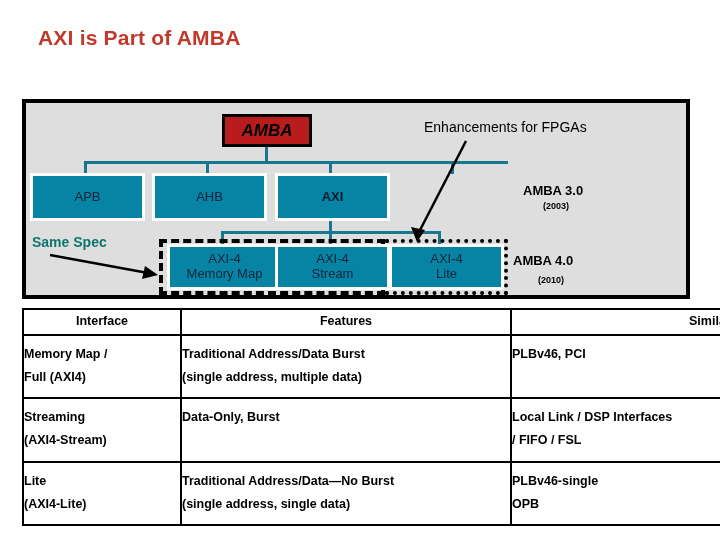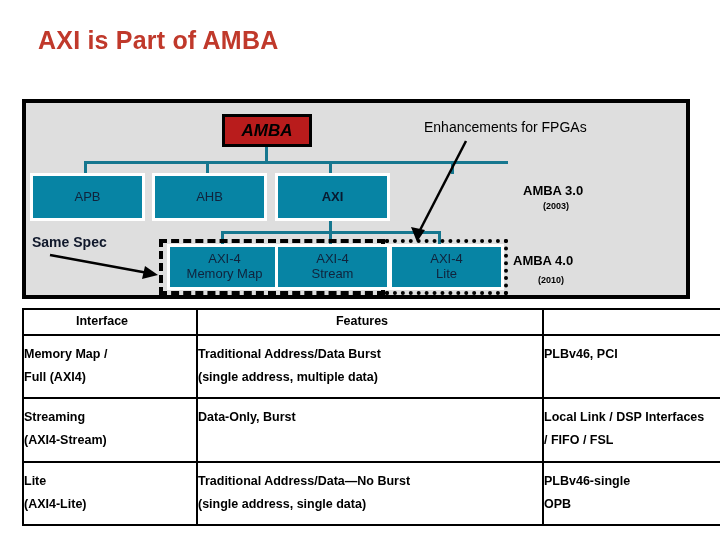--- a/index.html
+++ b/index.html
@@ -13,21 +13,21 @@
     position: relative;
     font-family: "Liberation Sans", sans-serif;
     overflow: hidden;
   }
 
   
   #slide-title {
     position: absolute;
     left: 38px;
     top: 26px;
-    font-size: 25px;
+    font-size: 21px;
     font-weight: bold;
     color: #c0392b;
     letter-spacing: 0.2px;
     white-space: nowrap;
   }
 
   
   #diagram-panel {
     position: absolute;
     left: 22px;
@@ -116,21 +116,21 @@
     font-size: 14px;
     color: #000000;
     white-space: nowrap;
   }
   #same-spec-label {
     position: absolute;
     left: 6px;
     top: 131px;
     font-size: 14px;
     font-weight: bold;
-    color: #0f172a;
+    color: #0f766e;
     white-space: nowrap;
   }
 
   .arrow-svg {
     position: absolute;
     overflow: visible;
     pointer-events: none;
   }
 
   
@@ -148,21 +148,21 @@
     padding: 7px 8px 8px 0;
     font-size: 12.5px;
     font-weight: bold;
     color: #000000;
     vertical-align: top;
     text-align: left;
     line-height: 1.85;
   }
   #spec-table thead th {
     text-align: center;
-    padding: 4px 24px 5px 8px;
+    padding: 4px 8px 5px 8px;
     line-height: 1.2;
     font-weight: bold;
   }
   #spec-table thead th.col-sim { text-align: right; }
   .cell-line { display: block; white-space: nowrap; }
   .col-if  { width: 140px; }
   .col-ft  { width: 312px; }
   .col-sim { width: 226px; }
 </style>
 </head>

